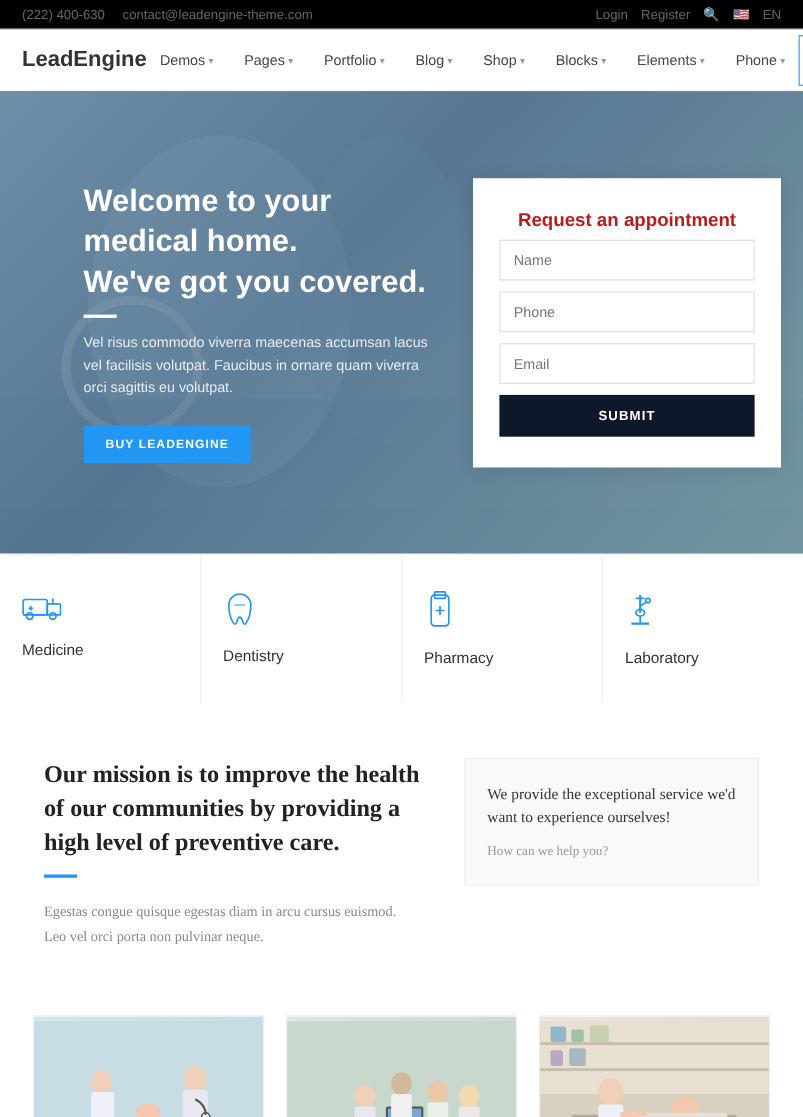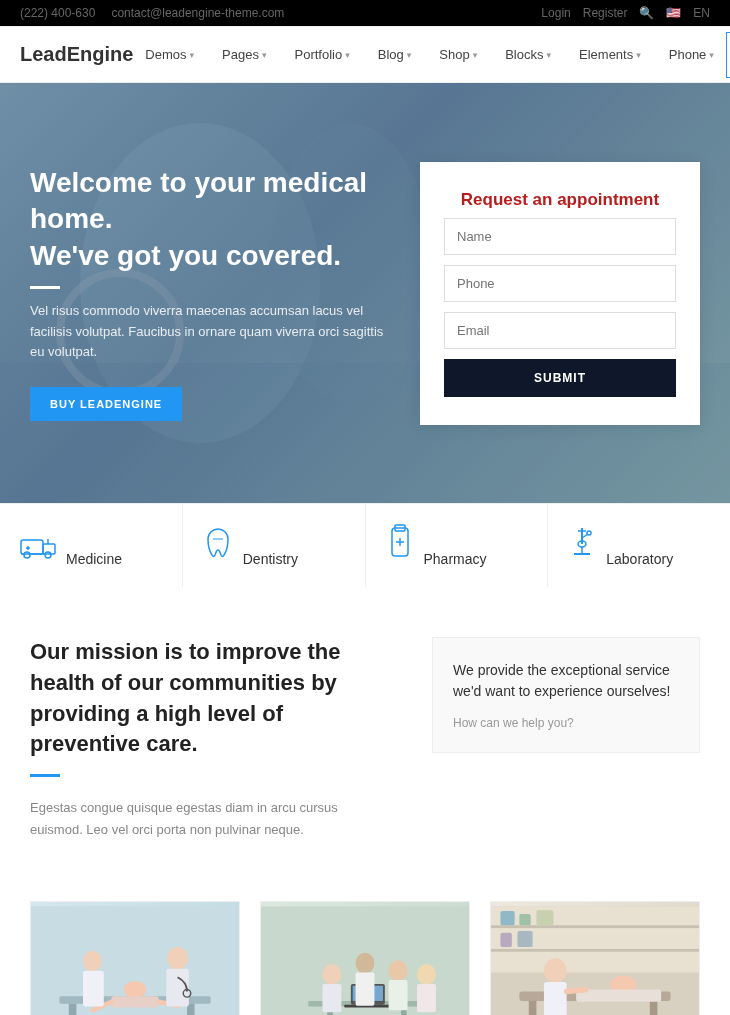--- a/index.html
+++ b/index.html
@@ -60,20 +60,21 @@
     }
 
     
     .hero {
       position: relative;
       background: linear-gradient(rgba(60,80,100,0.55), rgba(60,80,100,0.55)), #6b8fa8;
       min-height: 420px;
       display: flex;
       align-items: center;
       overflow: hidden;
+      padding-left: 46px;
     }
     .hero-bg {
       position: absolute; inset: 0;
       background: linear-gradient(135deg, #7a9eb5 0%, #5a7a9a 40%, #8aafb0 100%);
       opacity: 0.7;
     }
     .hero-content {
       position: relative;
       z-index: 2;
       padding: 50px 30px;
@@ -157,38 +158,39 @@
     }
 
     
     .services {
       display: flex;
       border-top: 1px solid #eee;
       background: #fff;
     }
     .service-item {
       flex: 1;
-      padding: 20px 20px;
-      display: flex;
-      flex-direction: row;
-      align-items: flex-end;
+      padding: 33px 20px;
+      display: flex;
+      flex-direction: column;
+      align-items: flex-start;
       gap: 10px;
       border-right: 1px solid #eee;
       cursor: pointer;
     }
     .service-item:last-child { border-right: none; }
     .service-icon { color: #2196F3; font-size: 28px; }
     .service-label { font-size: 14px; color: #333; font-weight: 400; }
 
     
     .mission-section {
-      padding: 50px 30px;
+      padding: 50px 40px;
       display: flex;
       gap: 40px;
       align-items: flex-start;
+      font-family: Liberation Serif, serif;
     }
     .mission-left { flex: 1; }
     .mission-title {
       font-size: 22px;
       font-weight: 700;
       color: #222;
       line-height: 1.4;
       margin-bottom: 14px;
     }
     .mission-divider {

